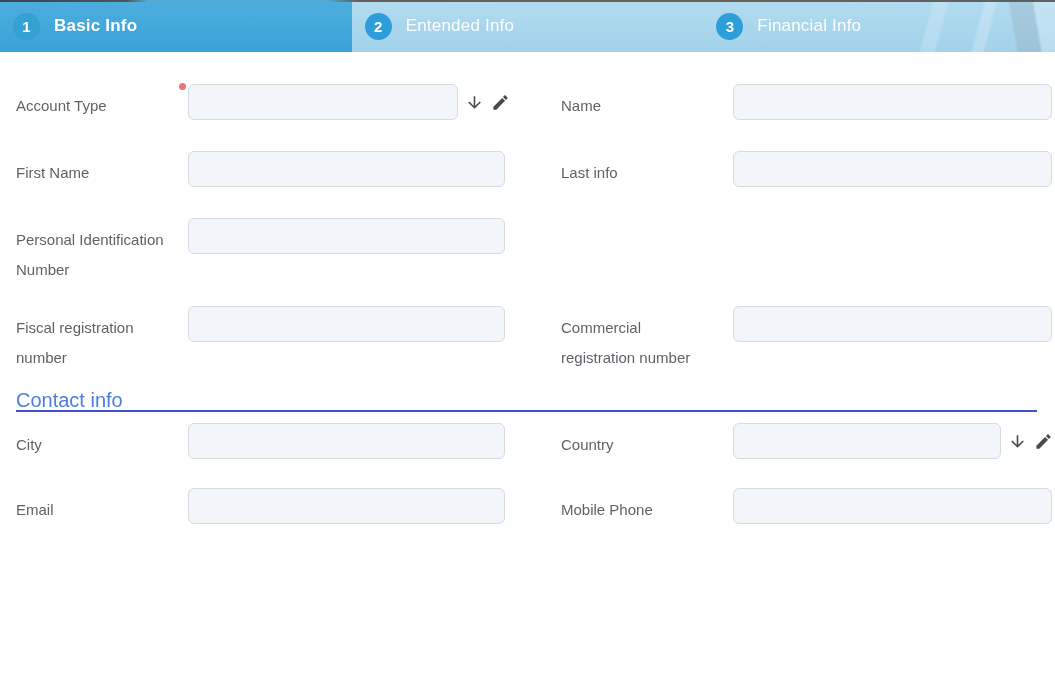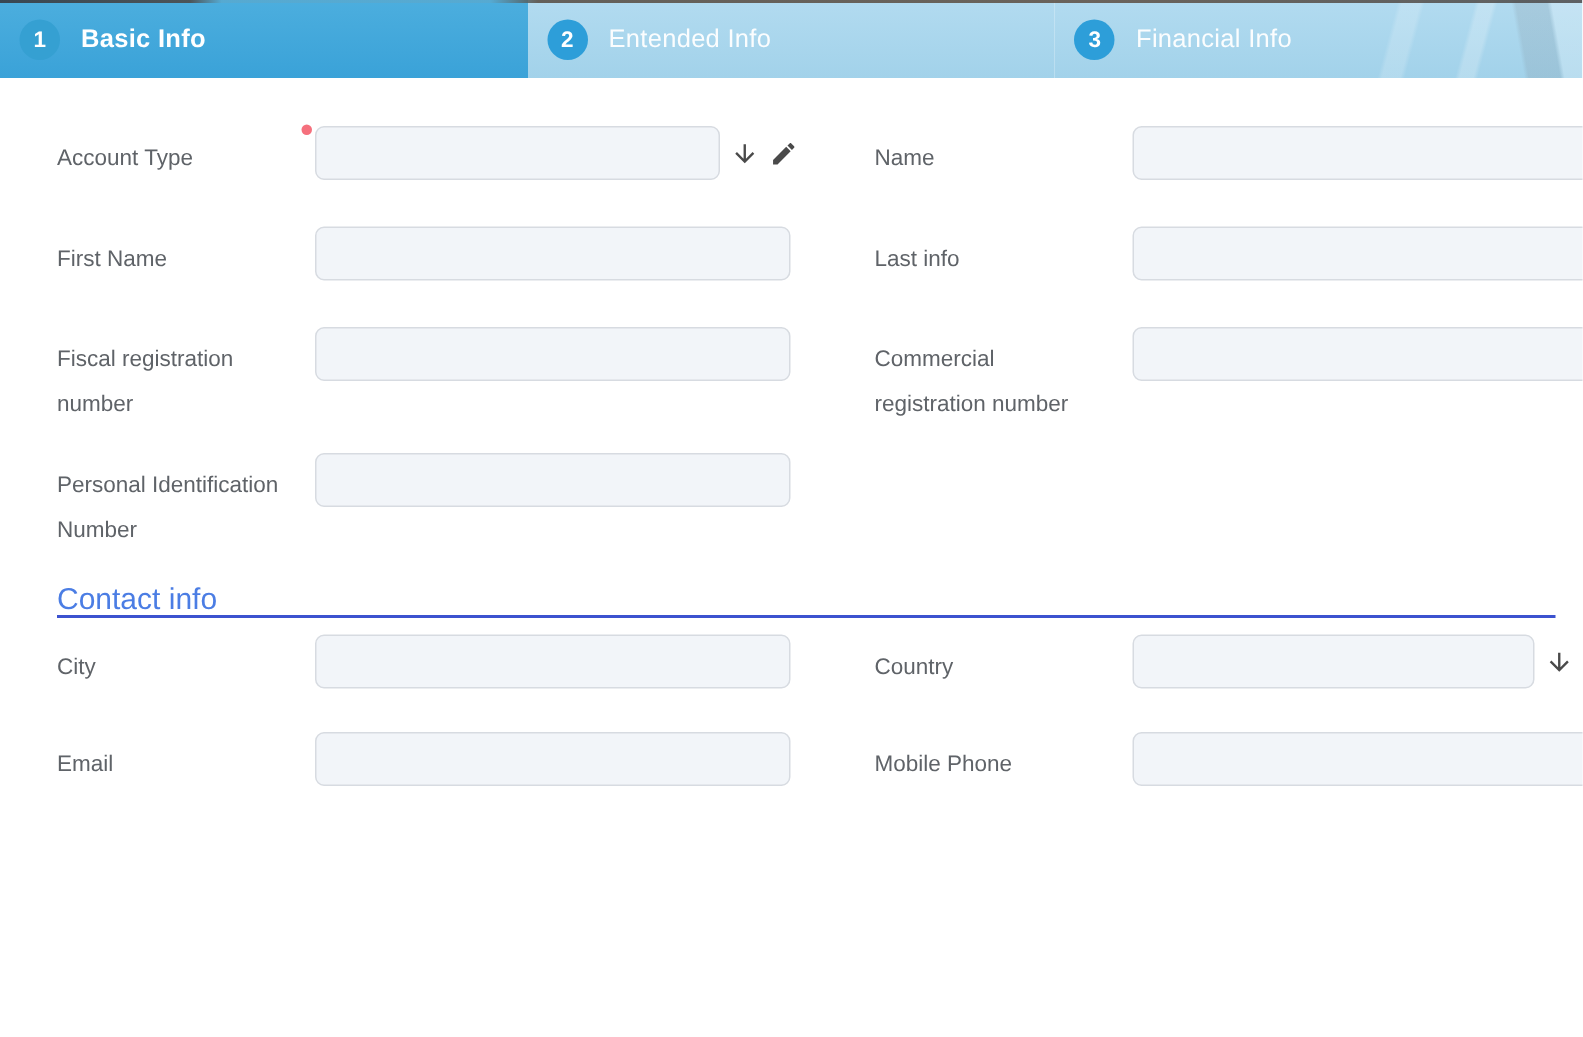--- a/index.html
+++ b/index.html
@@ -55,21 +55,21 @@
     top: 0; right: 0; bottom: 0;
     width: 290px;
     background:
       linear-gradient(105deg, rgba(255,255,255,0) 55%, rgba(255,255,255,.18) 56%, rgba(255,255,255,.18) 60%, rgba(255,255,255,0) 61%),
       linear-gradient(105deg, rgba(255,255,255,0) 72%, rgba(255,255,255,.22) 73%, rgba(255,255,255,.22) 76%, rgba(255,255,255,0) 77%),
       linear-gradient(80deg, rgba(120,130,140,0) 84%, rgba(120,130,140,.18) 85%, rgba(120,130,140,.18) 92%, rgba(255,255,255,.25) 93%);
     pointer-events: none;
   }
 
   
-  .form { padding: 32px 18px 0 38px; }
+  .form { padding: 32px 18px 0 16px; }
 
   .row { display: flex; align-items: flex-start; }
   .row.mb30 { margin-bottom: 30px; }
   .row.mb21 { margin-bottom: 21px; }
   .row.mb17 { margin-bottom: 17px; }
   .row.mb28 { margin-bottom: 28px; }
 
   .cell { display: flex; align-items: flex-start; }
   .cell.left  { width: 517px; flex: none; }
   .cell.right { width: 491px; flex: none; margin-left: 28px; }
@@ -209,43 +209,43 @@
       </div>
     </div>
     <div class="cell right">
       <div class="lbl">Last info</div>
       <div class="fieldwrap">
         <input class="inp full" value="" style="">
       </div>
     </div>
   </div>
 
+  <div class="row mb21">
+    <div class="cell left">
+      <div class="lbl">Personal Identification Number</div>
+      <div class="fieldwrap">
+        <input class="inp full" value="" style="">
+      </div>
+    </div>
+    <div class="cell right"></div>
+  </div>
+
   <div class="row mb17">
     <div class="cell left">
       <div class="lbl">Fiscal registration number</div>
       <div class="fieldwrap">
         <input class="inp full" value="" style="">
       </div>
     </div>
     <div class="cell right">
       <div class="lbl">Commercial registration number</div>
       <div class="fieldwrap">
         <input class="inp full" value="" style="">
       </div>
     </div>
-  </div>
-
-  <div class="row mb21">
-    <div class="cell left">
-      <div class="lbl">Personal Identification Number</div>
-      <div class="fieldwrap">
-        <input class="inp full" value="" style="">
-      </div>
-    </div>
-    <div class="cell right"></div>
   </div>
 
   <div class="section">
     <div class="section-title">Contact info</div>
   </div>
 
   <div class="row mb28">
     <div class="cell left">
       <div class="lbl">City</div>
       <div class="fieldwrap">

